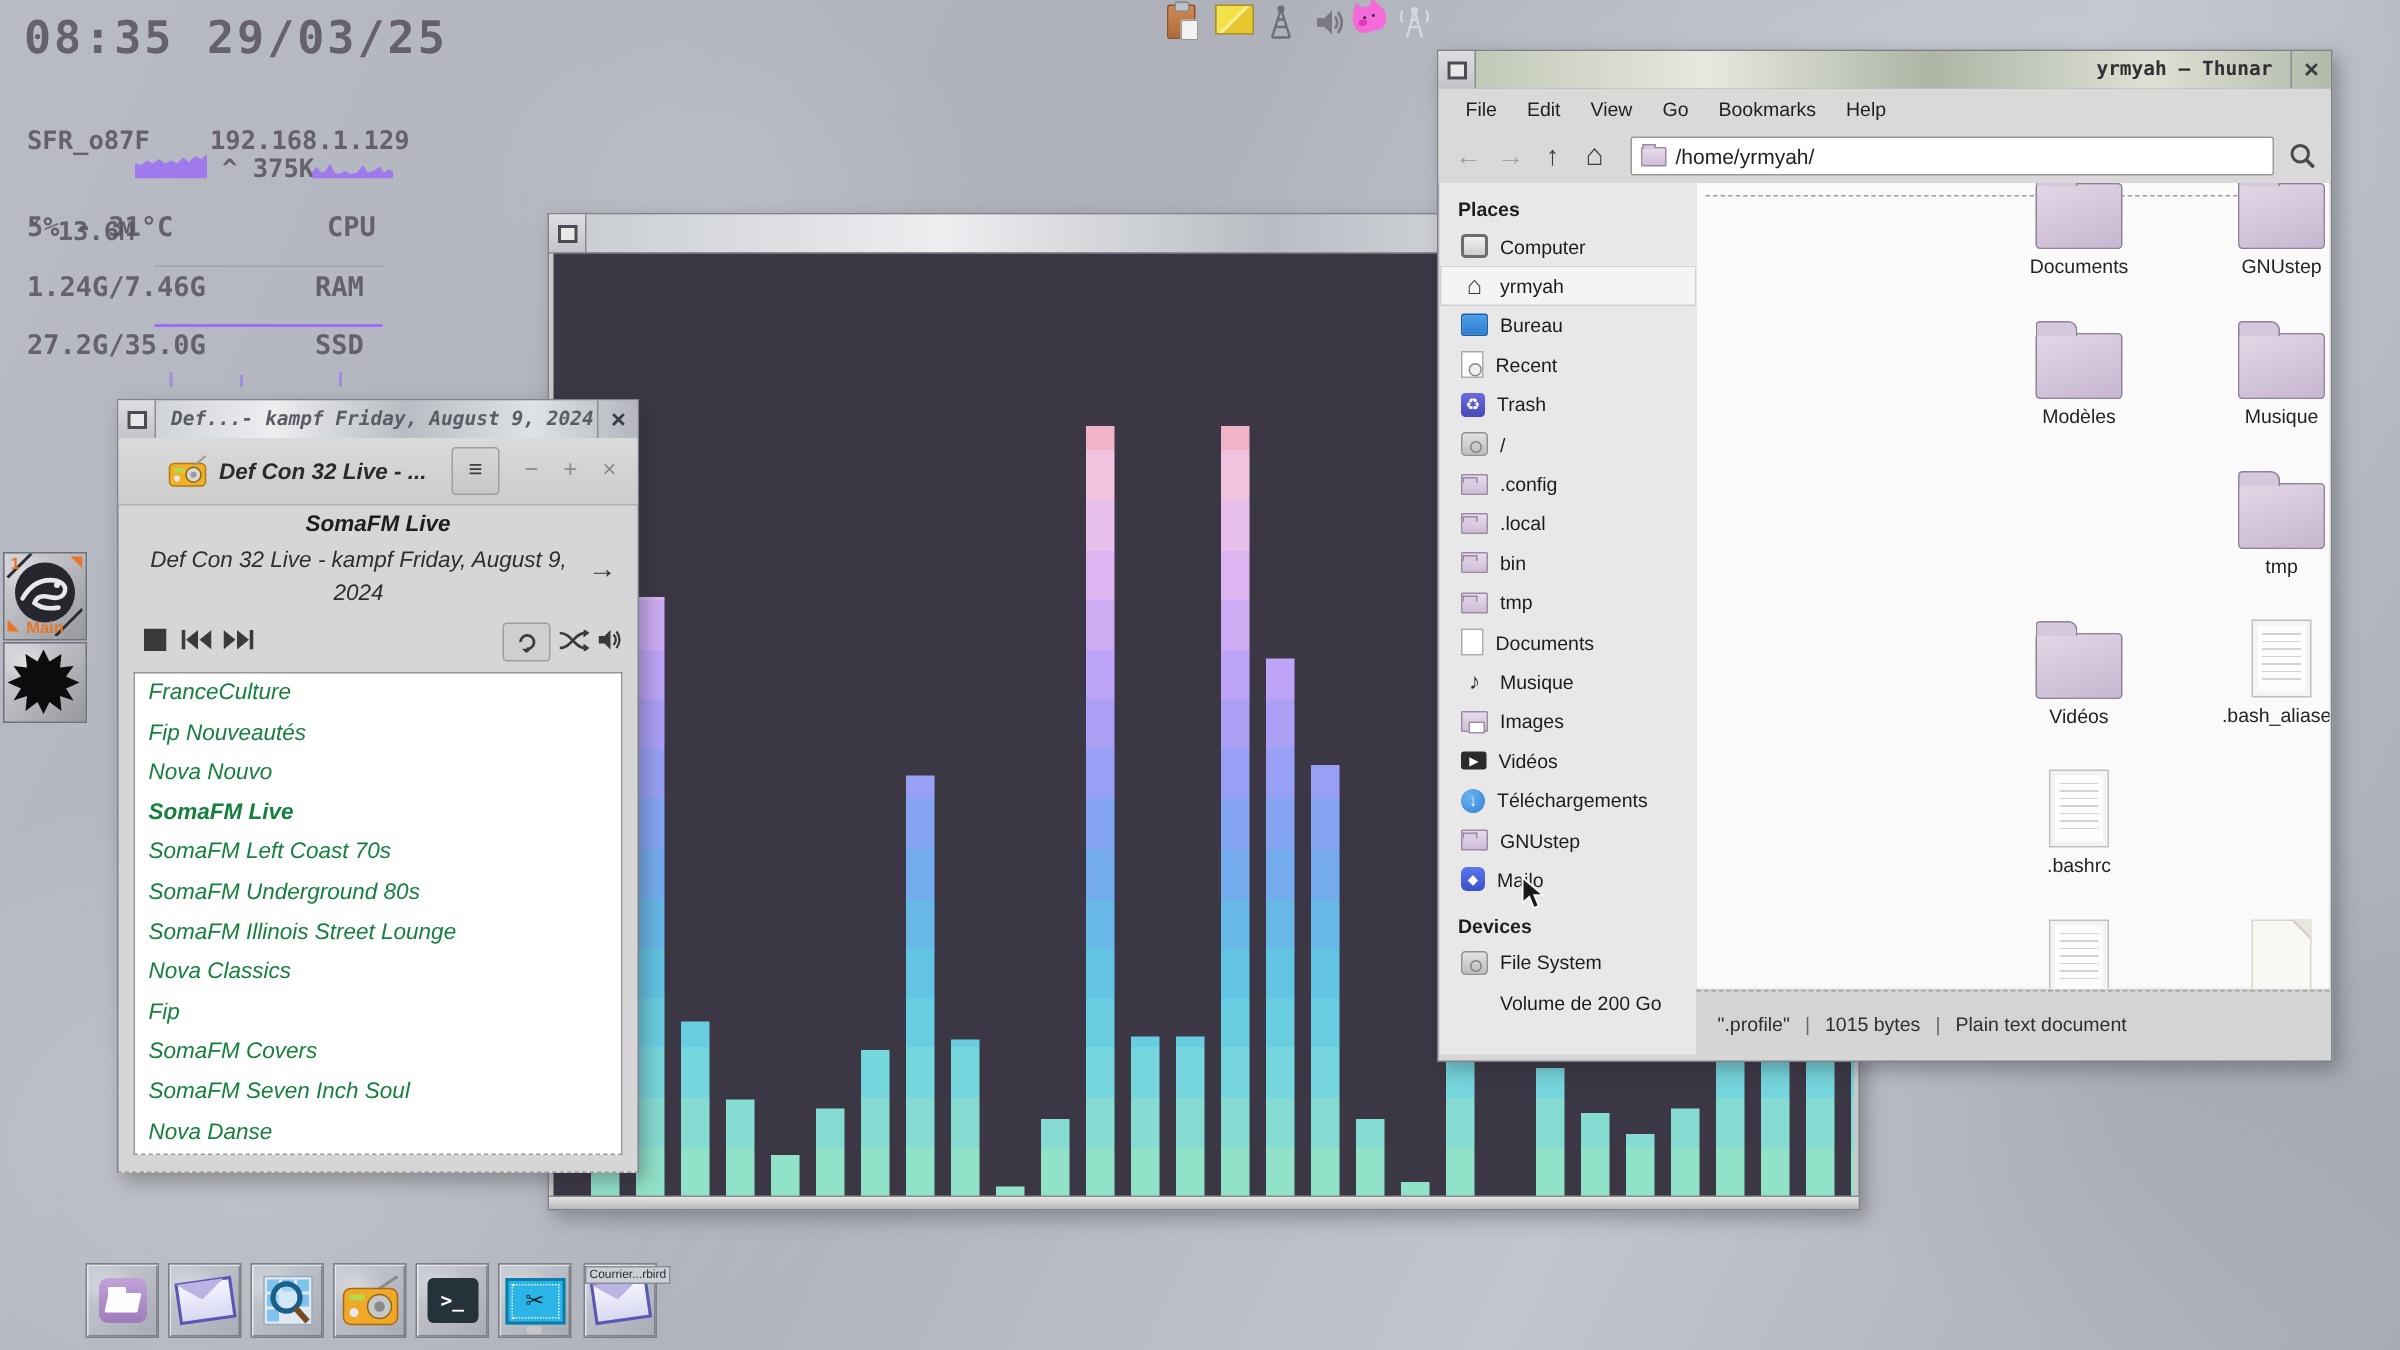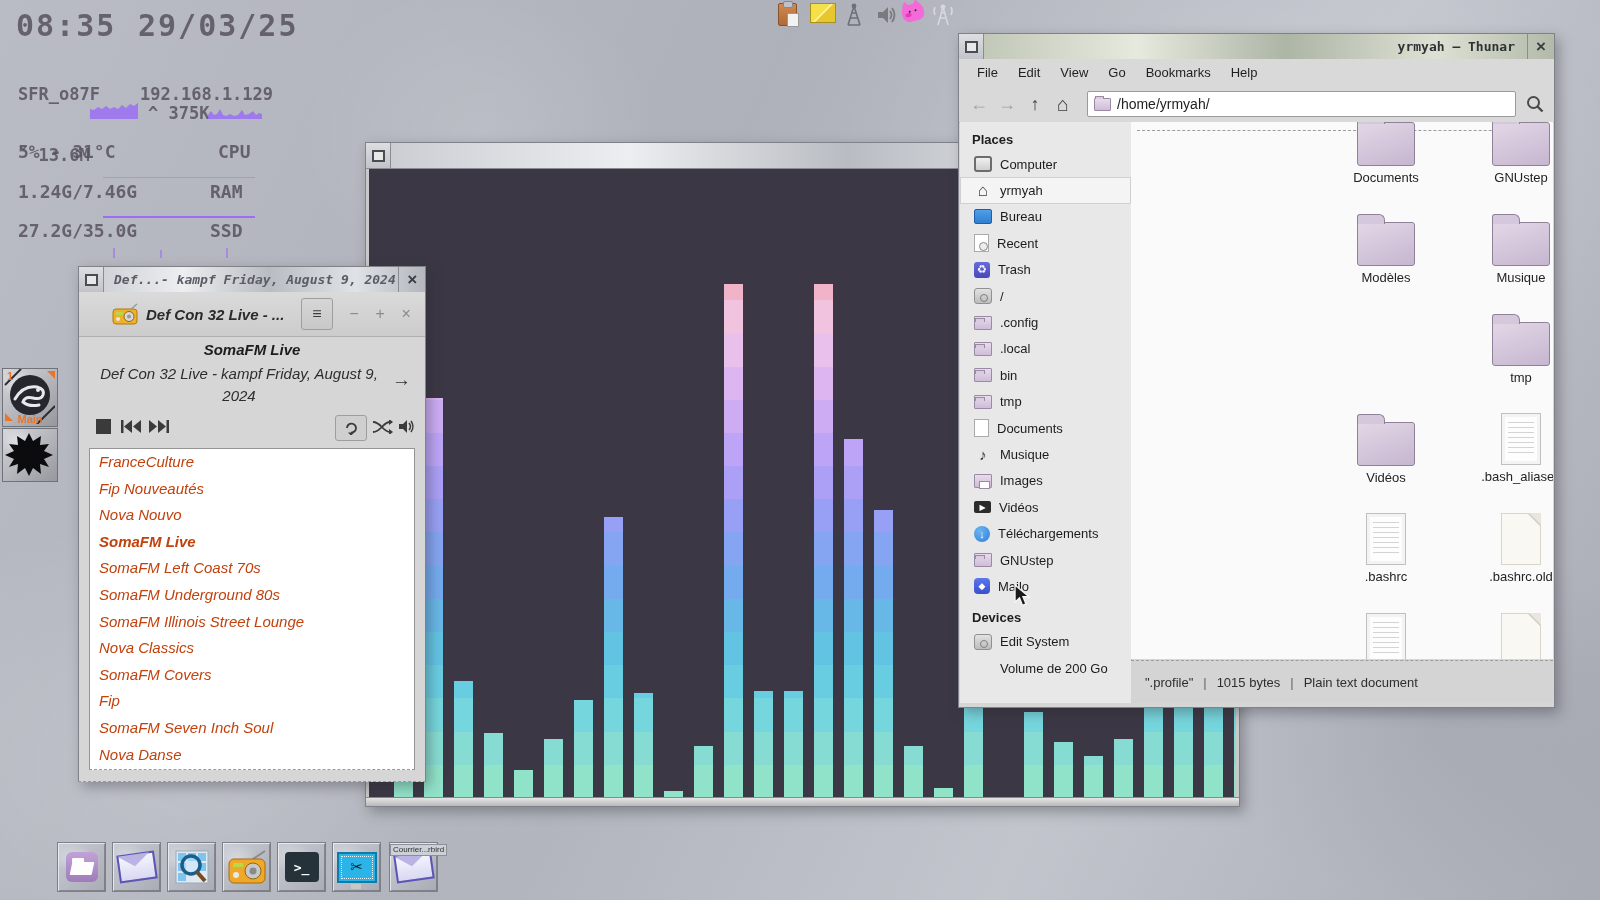--- a/index.html
+++ b/index.html
@@ -47,21 +47,21 @@
   
   .gtkbg{background:#d6d6d6;}
   .headerbar{position:absolute;left:0;right:0;height:44px;background:linear-gradient(#dadada,#cccccc);
     border-bottom:1px solid #aeaeae;display:flex;align-items:center;padding-left:23px;}
   .hb-title{font-weight:bold;font-size:15px;color:#2b2b2b;}
   .hb-btn{width:30px;height:30px;border:1px solid #9e9e9e;border-radius:3px;background:linear-gradient(#d6d6d6,#c8c8c8);
     display:flex;align-items:center;justify-content:center;font-size:16px;color:#3c3c3c;}
   .hb-flat{width:26px;text-align:center;font-size:16px;color:#8b8b8b;}
 
   .station-list{position:absolute;background:#ffffff;border:1px solid #949494;overflow:hidden;}
-  .station{font-size:15px;color:#c2410c;height:26.6px;line-height:26.6px;padding-left:9px;white-space:nowrap;}
+  .station{font-size:15px;color:#15803d;height:26.6px;line-height:26.6px;padding-left:9px;white-space:nowrap;}
   .station.sel{font-weight:bold;}
 
   
   .menubar{position:absolute;left:0;right:0;top:25px;height:27px;background:#d9d9d9;display:flex;align-items:center;
     border-bottom:1px solid #c6c6c6;}
   .menu-item{font-size:13px;color:#1f1f1f;padding:0 10px;}
   .toolbar{position:absolute;left:0;right:0;top:52px;height:36px;background:#d9d9d9;border-bottom:1px solid #bdbdbd;
     display:flex;align-items:center;}
   .tb-arrow{font-size:18px;width:28px;text-align:center;color:#3e3e3e;}
   .tb-arrow.dim{color:#a2a2a2;}
@@ -353,22 +353,22 @@
 
   <div class="station-list" style="left:10px;top:181px;width:324px;height:320px;border-bottom:1px dashed #9a9a9a;" id="station-list">
       <div class="station">FranceCulture</div>
       <div class="station">Fip Nouveautés</div>
       <div class="station">Nova Nouvo</div>
       <div class="station sel">SomaFM Live</div>
       <div class="station">SomaFM Left Coast 70s</div>
       <div class="station">SomaFM Underground 80s</div>
       <div class="station">SomaFM Illinois Street Lounge</div>
       <div class="station">Nova Classics</div>
+      <div class="station">Fip</div>
       <div class="station">SomaFM Covers</div>
-      <div class="station">Fip</div>
       <div class="station">SomaFM Seven Inch Soul</div>
       <div class="station">Nova Danse</div>
     </div>
 </div>
 
 <div class="win gtkbg" style="left:958px;top:33px;width:595px;height:673px;z-index:30;">
   <div class="titlebar sage">
     <div class="wm-btn"></div>
     <div class="wm-title" style="flex:1;text-align:right;padding-right:12px;color:#2f3136;">yrmyah – Thunar</div>
     <div class="wm-x">×</div>
@@ -462,21 +462,21 @@
         <span class="si i-folder-pink"></span>
         <span class="side-label">GNUstep</span>
       </div>
       <div class="side-row">
         <span class="si i-mailo">◆</span>
         <span class="side-label">Mailo</span>
       </div>
       <div class="side-header">Devices</div>
       <div class="side-row">
         <span class="si i-drive"></span>
-        <span class="side-label">Edit System</span>
+        <span class="side-label">File System</span>
       </div>
       <div class="side-row">
         <span class="si i-drive-dim"></span>
         <span class="side-label">Volume de 200 Go</span>
       </div>
     </div>
 
   <div class="fileview" id="thunar-fileview">
     <div class="dashedline" style="left:6px;right:6px;top:8px;"></div>
   <div class="file-cell" style="left: 190px; top: -10px;">
@@ -503,24 +503,20 @@
         <div class="fi fi-folder"></div>
         <div class="file-label">Vidéos</div>
       </div>
       <div class="file-cell" style="left: 325px; top: 290px;">
         <div class="fi fi-textdoc"></div>
         <div class="file-label">.bash_aliases</div>
       </div>
       <div class="file-cell" style="left: 190px; top: 390px;">
         <div class="fi fi-textdoc"></div>
         <div class="file-label">.bashrc</div>
-      </div>
-      <div class="file-cell" style="left: 325px; top: 390px;">
-        <div class="fi fi-blankdoc"></div>
-        <div class="file-label">.bashrc.old</div>
       </div>
       <div class="file-cell" style="left: 190px; top: 490px;">
         <div class="fi fi-textdoc"></div>
         <div class="file-label"></div>
       </div>
       <div class="file-cell" style="left: 325px; top: 490px;">
         <div class="fi fi-blankdoc"></div>
         <div class="file-label"></div>
       </div>
     </div>

